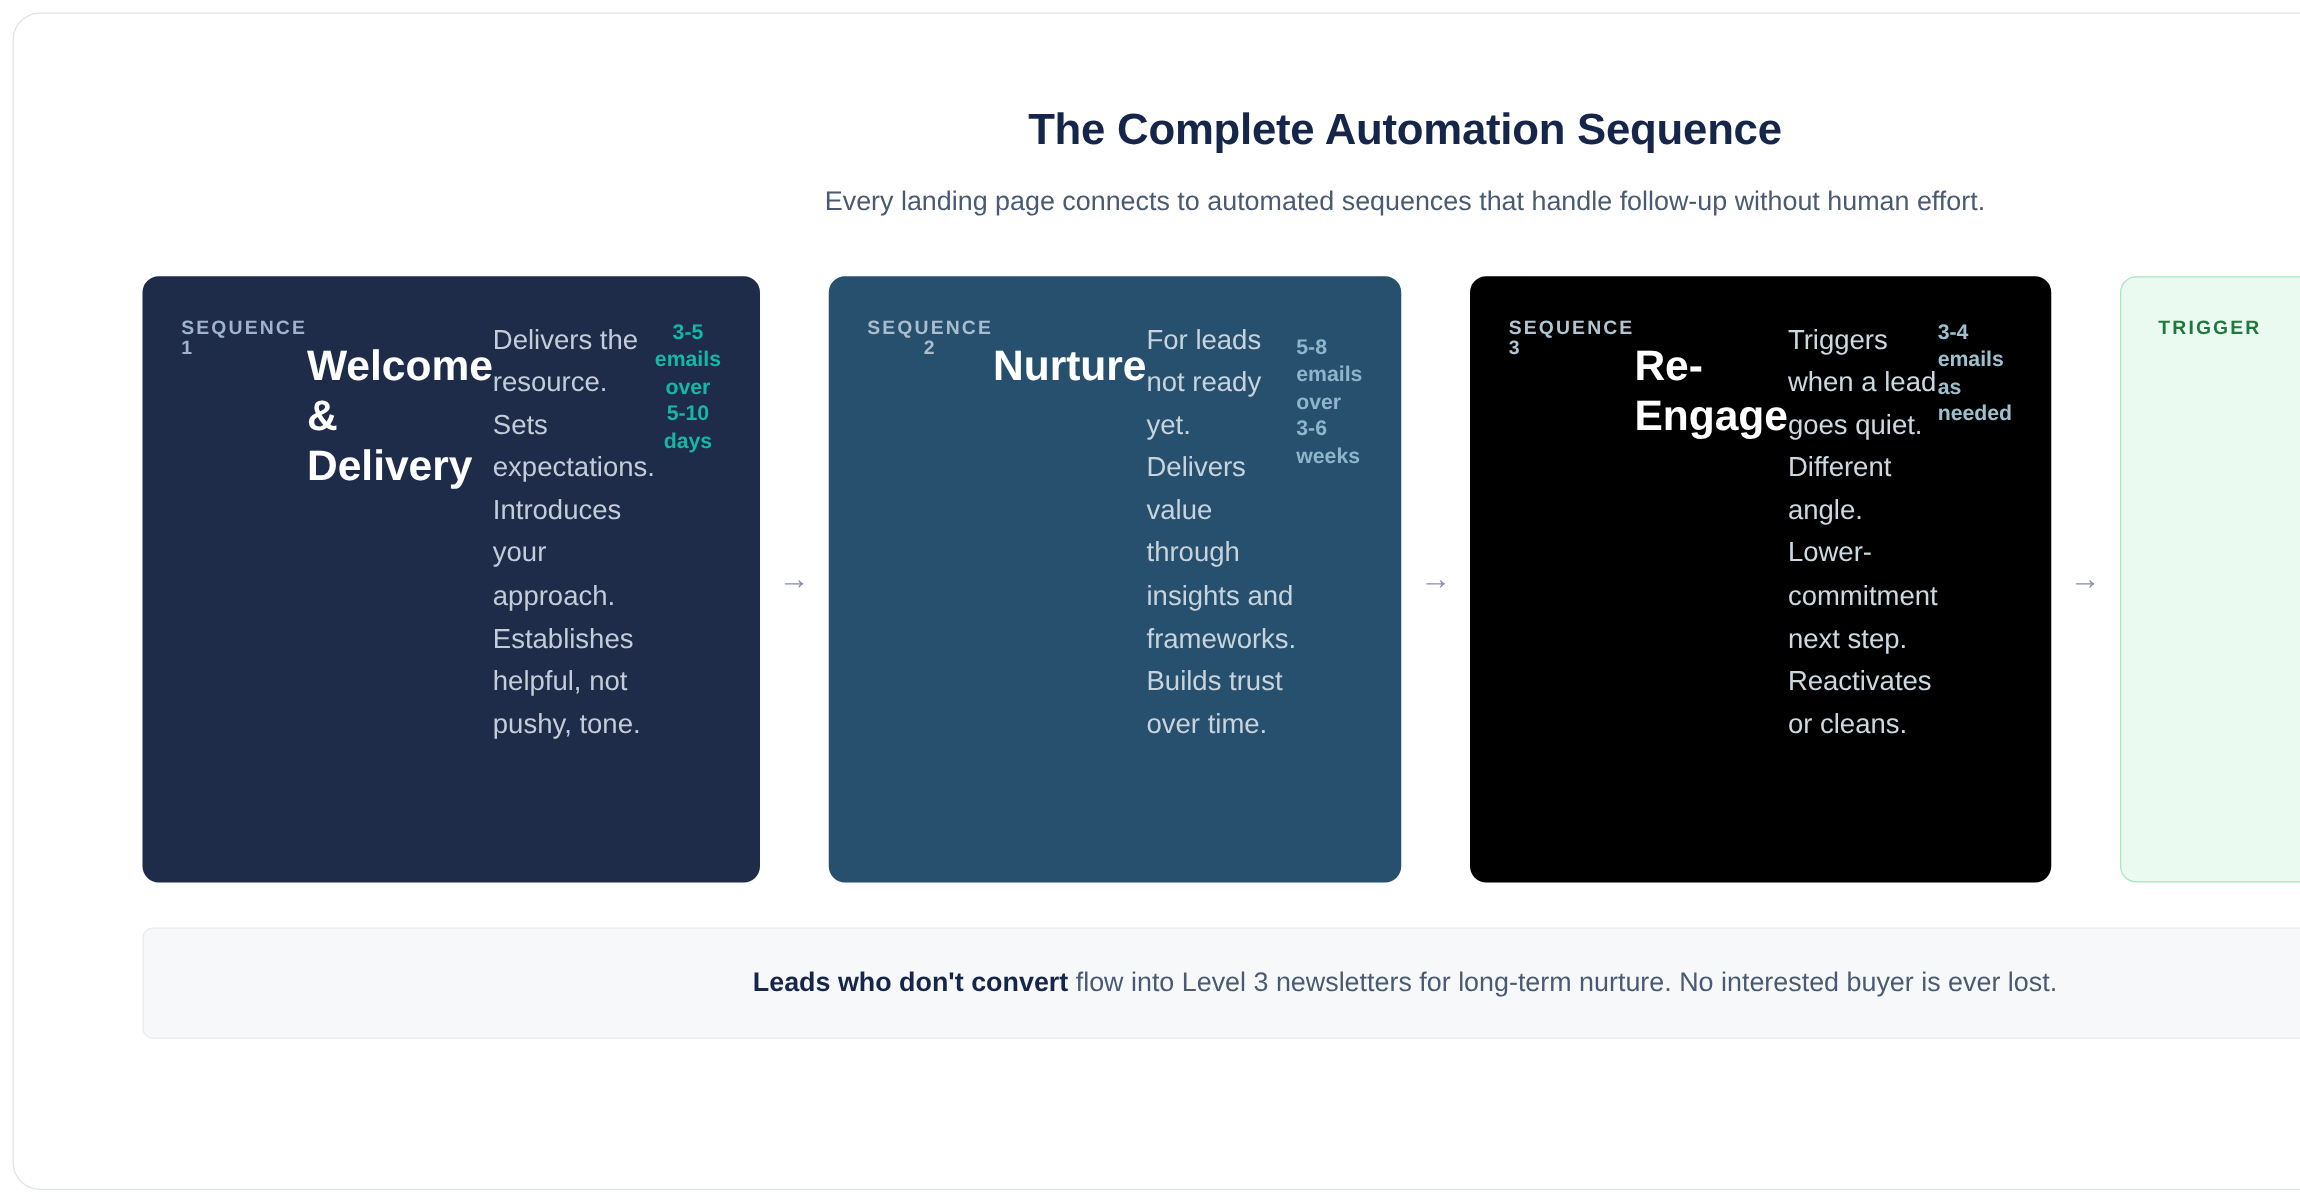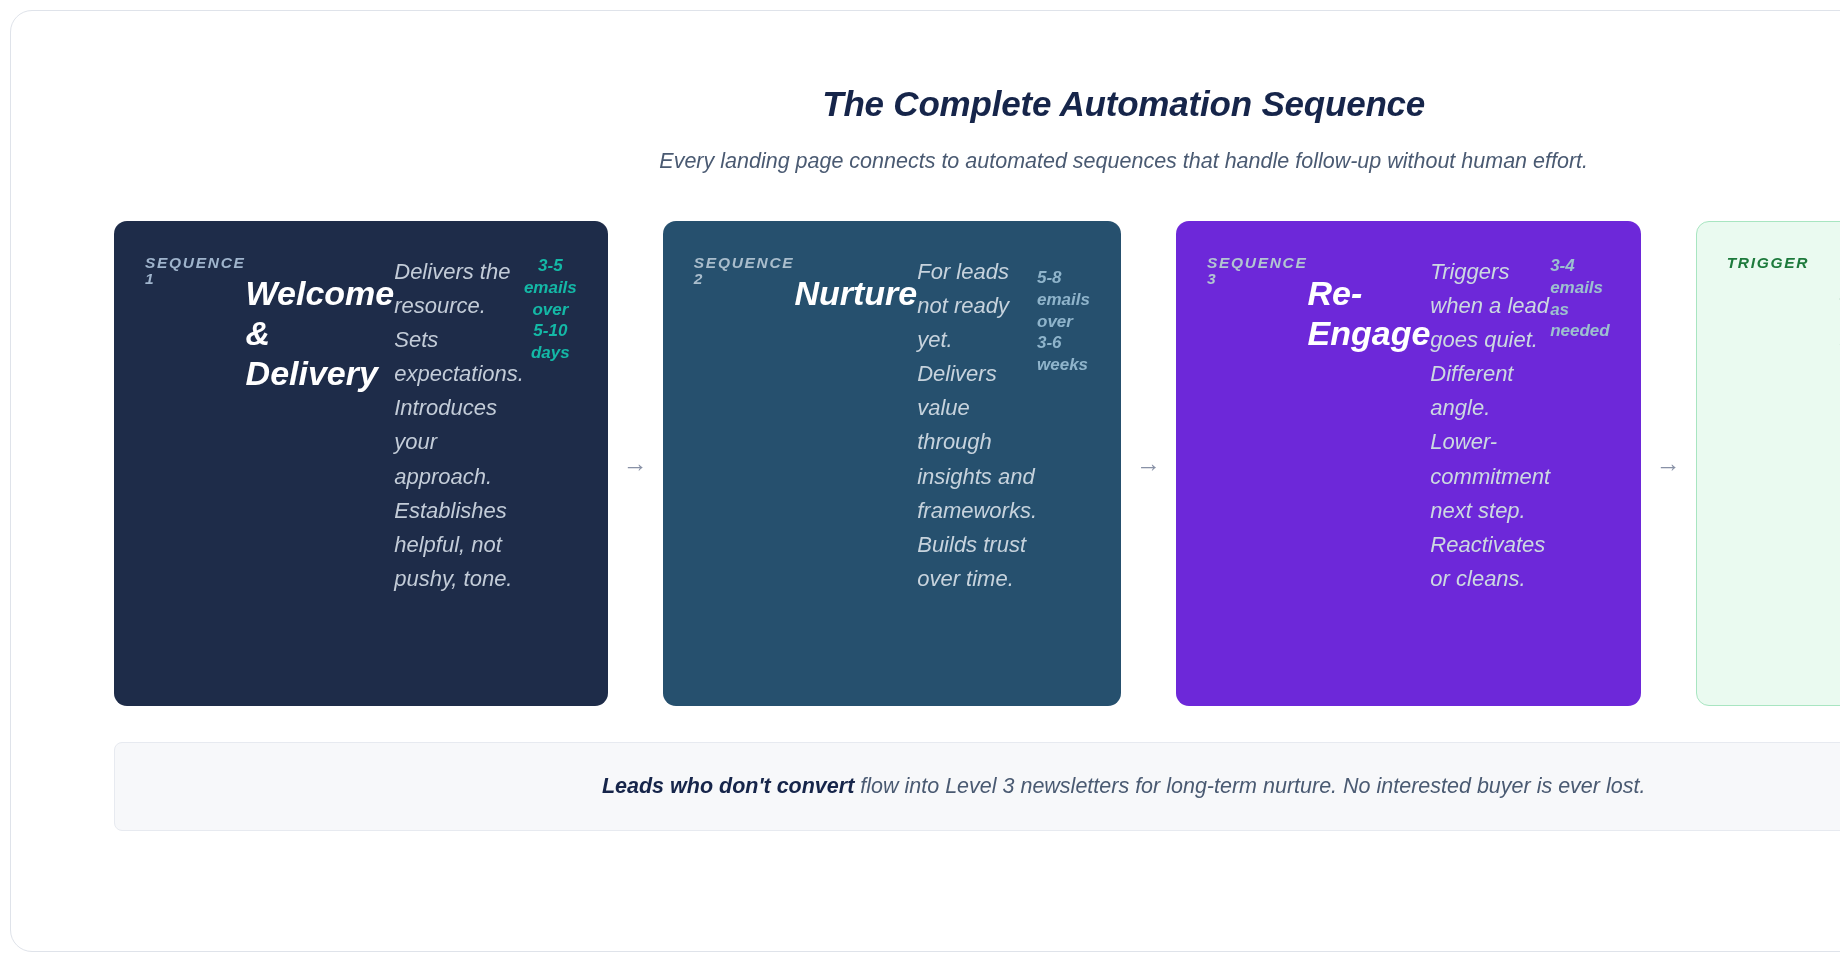--- a/index.html
+++ b/index.html
@@ -10,21 +10,20 @@
     background: #ffffff;
     font-family: "Liberation Sans", sans-serif;
   }
 
   .viewport {
     width: 1785px;
     height: 962px;
     padding: 10px;
     background: #ffffff;
     display: flex;
-    font-style: italic;
   }
 
   .panel {
     flex: 1;
     background: #ffffff;
     border: 1px solid #dfe3ea;
     border-radius: 22px;
     padding: 72px 103px 0 103px;
     position: relative;
   }
@@ -99,27 +98,27 @@
 
   
   .card.v1 { background: #1e2c49; }
   .card.v1 .card-kicker   { color: #9fb4cc; }
   .card.v1 .card-title    { color: #ffffff; }
   .card.v1 .card-body     { color: #c3ccd8; }
   .card.v1 .card-divider  { background: #3c4a63; }
   .card.v1 .card-footnote { color: #14b8a6; text-align: center; }
 
   .card.v2 { background: #26506e; }
-  .card.v2 .card-kicker   { color: #a9bdcc; }
+  .card.v2 .card-kicker   { color: #a9bdcc; text-align: center; }
   .card.v2 .card-title    { color: #ffffff; }
   .card.v2 .card-body     { color: #c7d3dd; }
   .card.v2 .card-divider  { background: #456a85; }
   .card.v2 .card-footnote { color: #8fb4cb; margin-top: 12px; }
 
-  .card.v3 { background: #6d28d9; }
+  .card.v3 { background: #000000; }
   .card.v3 .card-kicker   { color: #b2c6d1; }
   .card.v3 .card-title    { color: #ffffff; }
   .card.v3 .card-body     { color: #ccd9e0; }
   .card.v3 .card-divider  { background: #4d86a0; }
   .card.v3 .card-footnote { color: #9dc0cf; }
 
   .card.v4 {
     background: #eafaf0;
     border: 1px solid #a8e5c1;
     padding: 33px 30px 29px 30px;

